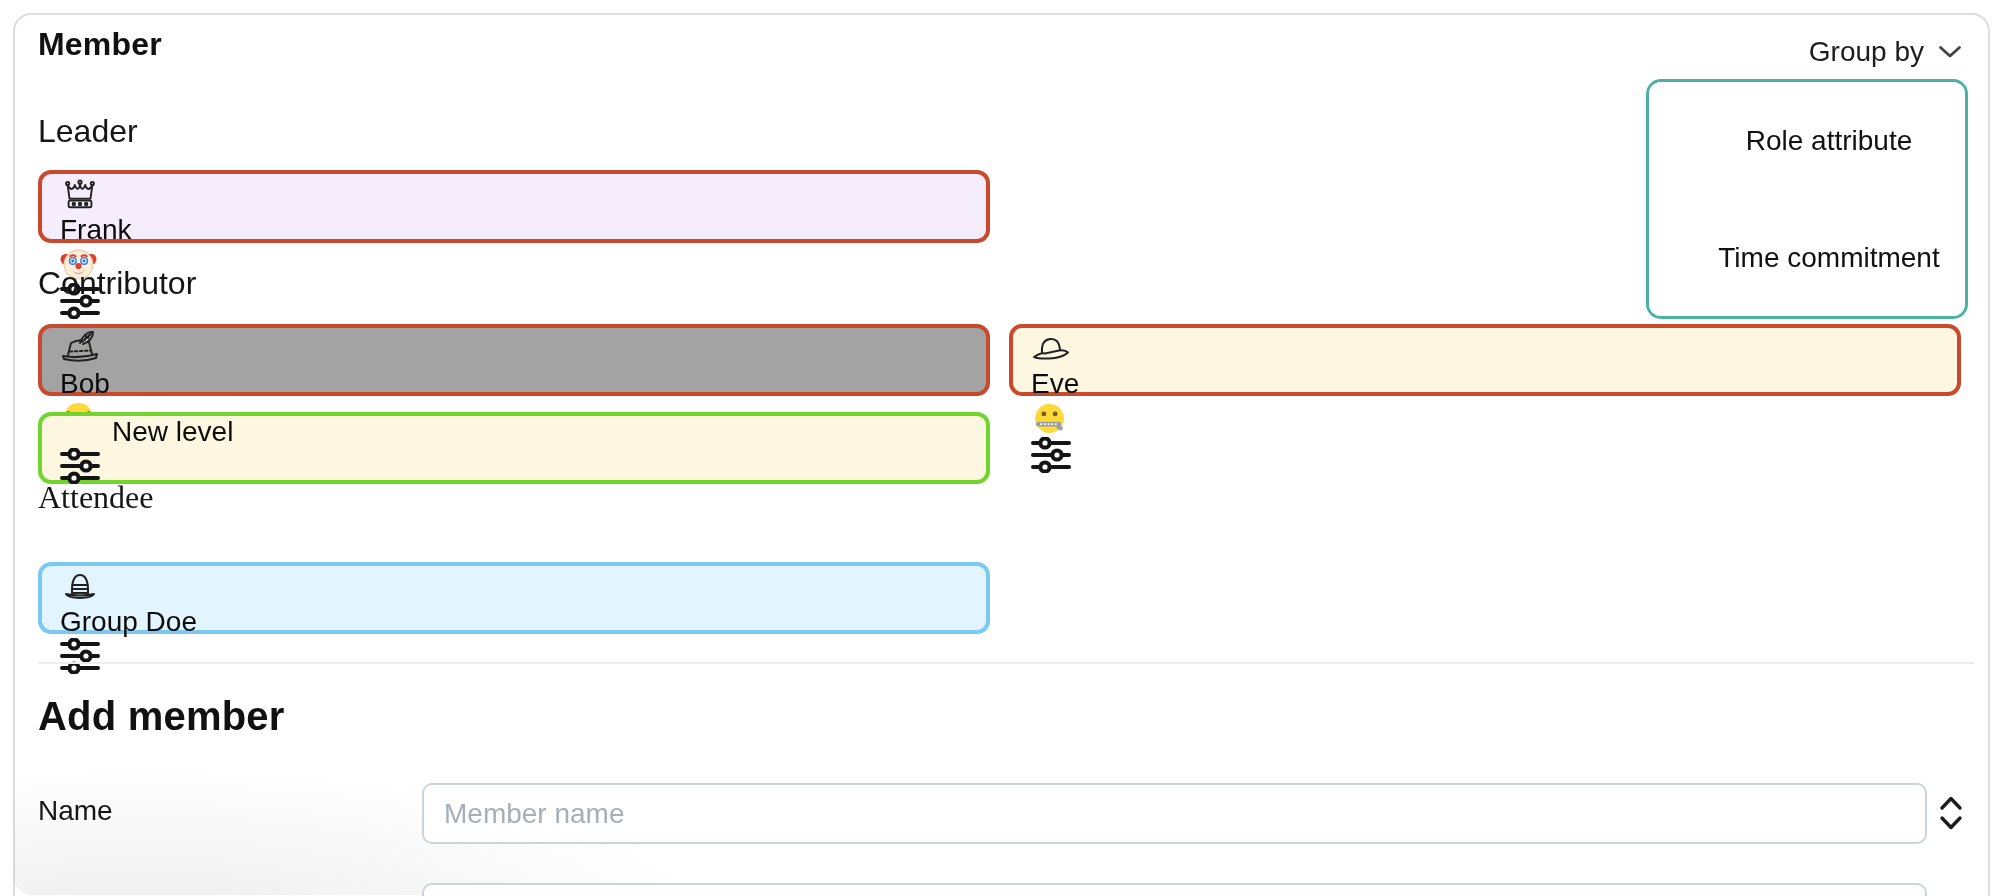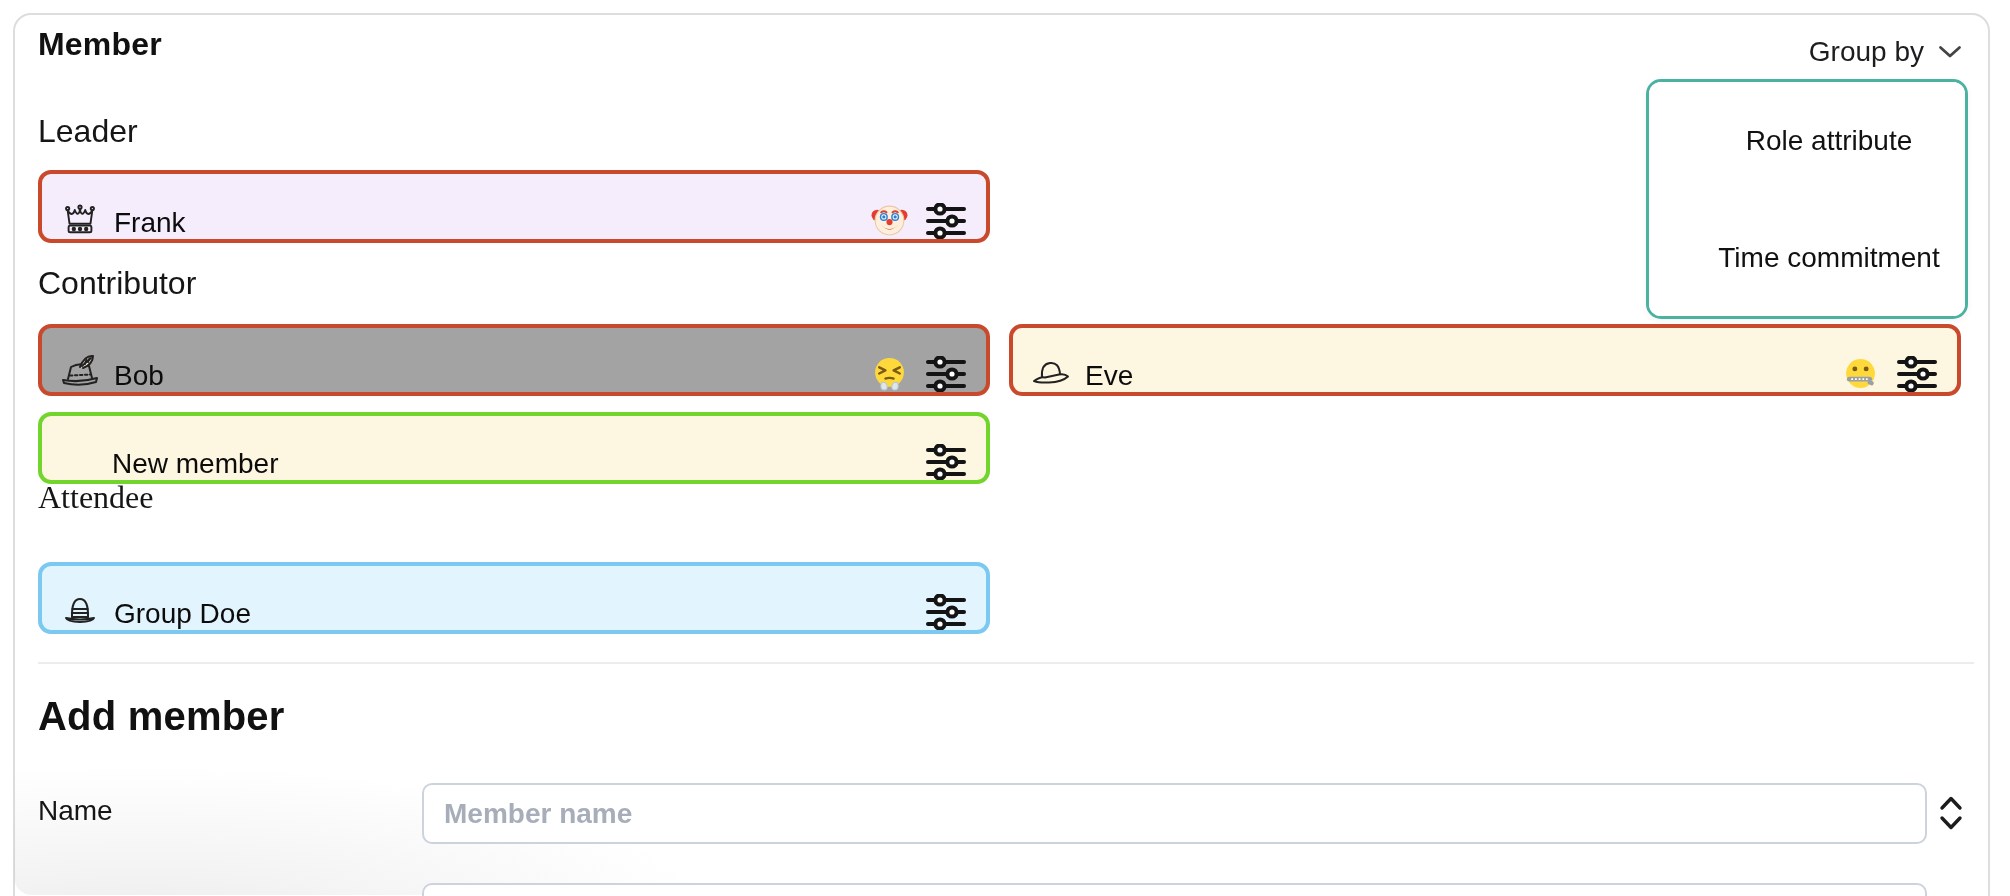--- a/index.html
+++ b/index.html
@@ -22,42 +22,42 @@
 
   .menu { position:absolute; left:1646px; top:79px; width:322px; height:240px;
           background:#fff; border:3px solid #4bb1a1; border-radius:15px; overflow:hidden;
           display:flex; flex-direction:column; box-shadow:0 2px 6px rgba(0,0,0,0.05); }
   .menu-item { flex:1; display:flex; align-items:center; justify-content:center;
                font-size:28px; color:#111; background:#fff; cursor:pointer;padding-left:44px; }
   .menu-item.selected { background:#55b7a7; color:#fff; }
 
   .group-label { position:absolute; left:38px; font-size:32px; color:#161616; }
 
-  .row { position:absolute; height:72px; border-radius:13px; display:flex; align-items:flex-end;
-         padding:0 20px 0 18px; border:4px solid transparent; }
+  .row { position:absolute; height:72px; border-radius:13px; display:flex; align-items:flex-start;
+         padding:0 20px 0 18px; border:4px solid transparent;flex-direction:column; }
   .row .slot-icon { width:40px; height:40px; flex:0 0 auto; margin-right:14px; display:flex; align-items:center; justify-content:center; }
   .row .row-name { font-size:28px; color:#0c0c0c; white-space:nowrap; }
   .row .spacer { flex:1; }
   .row .emoji { width:37px; height:37px; margin-right:18px; flex:0 0 auto; }
   .row .sliders { width:40px; height:36px; flex:0 0 auto; cursor:pointer; }
 
   .row.leader { left:38px; top:170px; width:952px; height:73px; background:#f6edfc; border-color:#c9492c; }
   .row.bob    { left:38px;  top:324px; width:952px; background:#a3a3a3; border-color:#c9492c; }
   .row.eve    { left:1009px;top:324px; width:952px; background:#fdf6e1; border-color:#c9492c; }
   .row.newmem { left:38px;  top:412px; width:952px; background:#fdf6e1; border-color:#72d52d; }
   .row.jane   { left:38px;  top:562px; width:952px; background:#e2f4fd; border-color:#7bc9f1; }
   .row-name.indent { margin-left:52px; }
 
   .divider { position:absolute; left:38px; top:662px; width:1936px; border-top:2px solid #ececee; }
 
   .field-label { position:absolute; left:38px; top:795px; font-size:28px; color:#161616; }
   .text-input { position:absolute; left:422px; top:783px; width:1505px; height:61px;
                 border:2px solid #ccd3dd; border-radius:10px; background:#fff;
                 font-size:28px; color:#111; padding:0 20px;
-                font-family:"Liberation Sans","DejaVu Sans",sans-serif; outline:none;font-weight:bold; }
+                font-family:"Liberation Sans","DejaVu Sans",sans-serif; outline:none; }
   .text-input::placeholder { color:#a7aeba; opacity:1; }
   .stepper { position:absolute; left:1938px; top:794px; width:26px; height:40px; cursor:pointer; }
   .input-sliver { position:absolute; left:422px; top:883px; width:1505px; height:40px;
                   border:2px solid #ccd3dd; border-radius:10px; background:#fff; }
 
   svg { display:block; }
 </style>
 </head>
 <body>
 
@@ -193,21 +193,21 @@
             <line x1="2" y1="30" x2="38" y2="30"></line>
           <circle cx="14" cy="6" r="4.6" fill="#fff"></circle>
             <circle cx="26" cy="18" r="4.6" fill="#fff"></circle>
             <circle cx="14" cy="30" r="4.6" fill="#fff"></circle>
         </g>
       </svg>
     </span>
   </div>
 
   <div class="row newmem">
-    <span class="row-name indent">New member</span>
+    <span class="row-name indent">New level</span>
     <span class="spacer"></span>
     <span class="sliders">
       <svg width="40" height="36" viewBox="0 0 40 36">
         <g stroke="#141414" stroke-width="4" stroke-linecap="round">
           <line x1="2" y1="6" x2="38" y2="6"></line>
             <line x1="2" y1="18" x2="38" y2="18"></line>
             <line x1="2" y1="30" x2="38" y2="30"></line>
           <circle cx="14" cy="6" r="4.6" fill="#fff"></circle>
             <circle cx="26" cy="18" r="4.6" fill="#fff"></circle>
             <circle cx="14" cy="30" r="4.6" fill="#fff"></circle>

